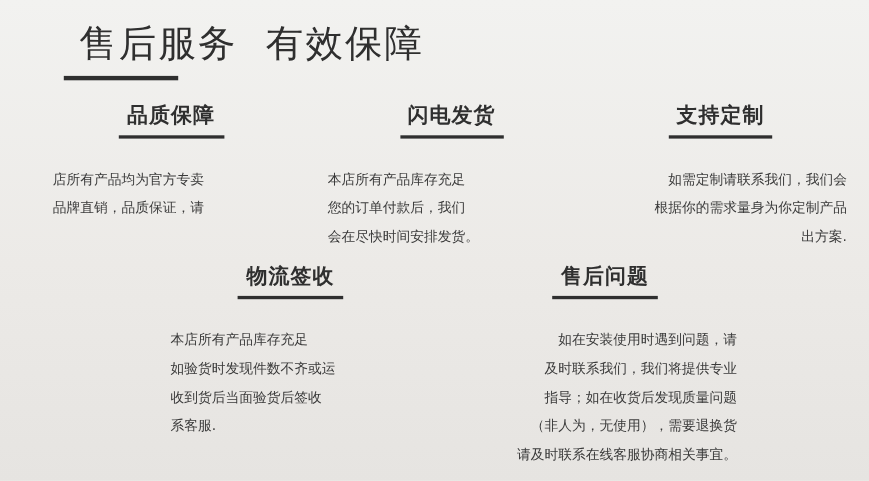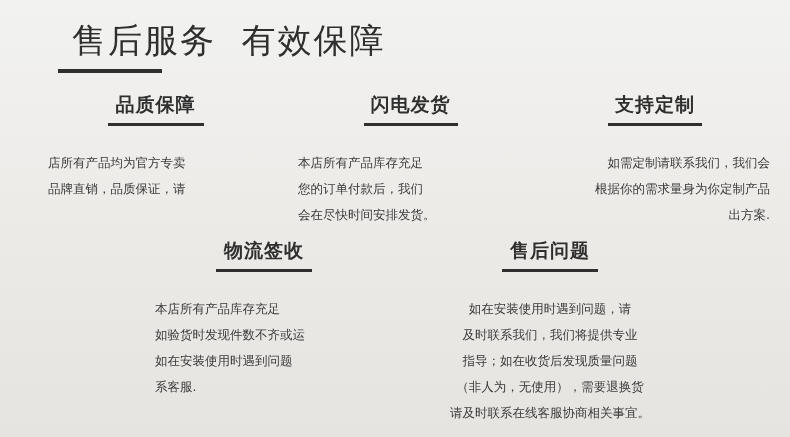--- a/index.html
+++ b/index.html
@@ -83,21 +83,21 @@
   #col-custom .heading-rule { width: 94px; }
   #col-custom .col-body { text-align: right; }
 
   
   #col-logistics { left: 155px; top: 238px; width: 218px; }
   #col-logistics .heading-rule { width: 96px; }
   #col-logistics .col-body { text-align: left; }
 
   #col-aftersale { left: 430px; top: 238px; width: 240px; }
   #col-aftersale .heading-rule { width: 96px; }
-  #col-aftersale .col-body { text-align: center; }
+  #col-aftersale .col-body { text-align: right; }
 </style>
 </head>
 <body>
 
 <div class="banner">
 
   <div class="title-wrap">
     <div class="main-title">售后服务  有效保障</div>
     <div class="title-underline"></div>
   </div>
@@ -130,21 +130,21 @@
       <div>出方案.</div>
     </div>
   </div>
 
   <div class="col" id="col-logistics">
     <div class="col-heading">物流签收</div>
     <div class="heading-rule"></div>
     <div class="col-body">
       <div>本店所有产品库存充足</div>
       <div>如验货时发现件数不齐或运</div>
-      <div>如在安装使用时遇到问题</div>
+      <div>收到货后当面验货后签收</div>
       <div>系客服.</div>
     </div>
   </div>
 
   <div class="col" id="col-aftersale">
     <div class="col-heading">售后问题</div>
     <div class="heading-rule"></div>
     <div class="col-body">
       <div>如在安装使用时遇到问题，请</div>
       <div>及时联系我们，我们将提供专业</div>

